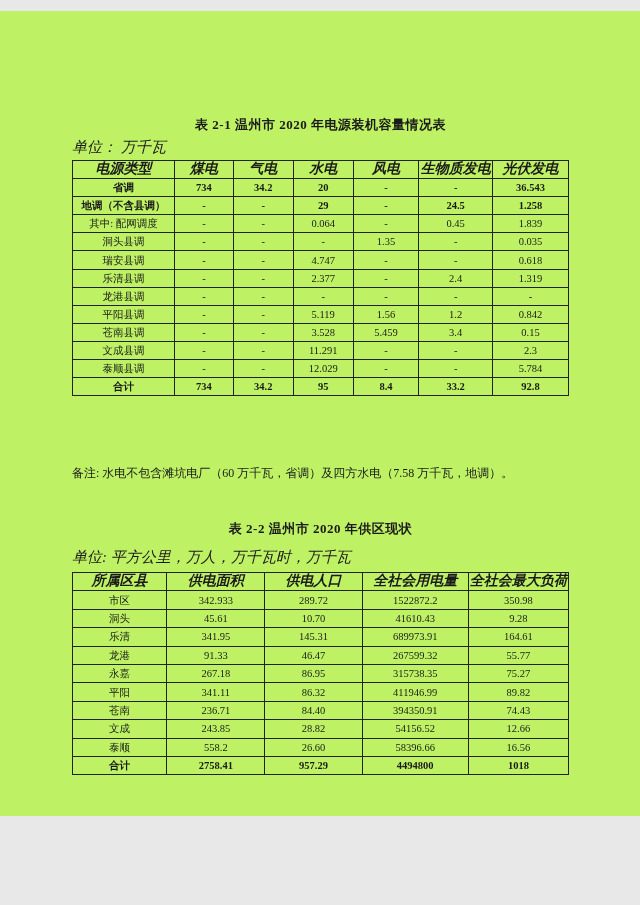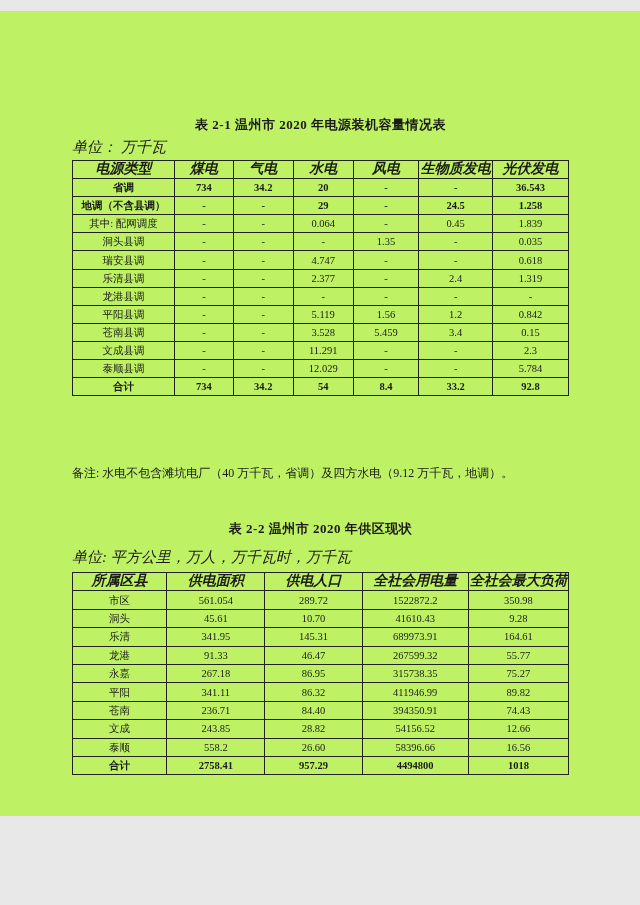--- a/index.html
+++ b/index.html
@@ -181,29 +181,29 @@
           <td>-</td>
           <td>12.029</td>
           <td>-</td>
           <td>-</td>
           <td>5.784</td>
         </tr>
         <tr class="bold">
           <td>合计</td>
           <td>734</td>
           <td>34.2</td>
-          <td>54</td>
+          <td>95</td>
           <td>8.4</td>
           <td>33.2</td>
           <td>92.8</td>
         </tr>
       </tbody>
     </table>
 
-  <div class="note-line">备注: 水电不包含滩坑电厂（40 万千瓦，省调）及四方水电（9.12 万千瓦，地调）。</div>
+  <div class="note-line">备注: 水电不包含滩坑电厂（60 万千瓦，省调）及四方水电（7.58 万千瓦，地调）。</div>
 
   <div class="doc-title" id="title2">表 2-2  温州市 2020 年供区现状</div>
 
   <div class="unit-line" id="unit2">单位: 平方公里，万人，万千瓦时，万千瓦</div>
 
   <table class="doc-table" id="table2">
       <colgroup>
         <col style="width: 19%;">
         <col style="width: 19.8%;">
         <col style="width: 19.6%;">
@@ -215,21 +215,21 @@
           <th>所属区县</th>
           <th>供电面积</th>
           <th>供电人口</th>
           <th>全社会用电量</th>
           <th>全社会最大负荷</th>
         </tr>
       </thead>
       <tbody>
         <tr>
           <td>市区</td>
-          <td>561.054</td>
+          <td>342.933</td>
           <td>289.72</td>
           <td>1522872.2</td>
           <td>350.98</td>
         </tr>
         <tr>
           <td>洞头</td>
           <td>45.61</td>
           <td>10.70</td>
           <td>41610.43</td>
           <td>9.28</td>

